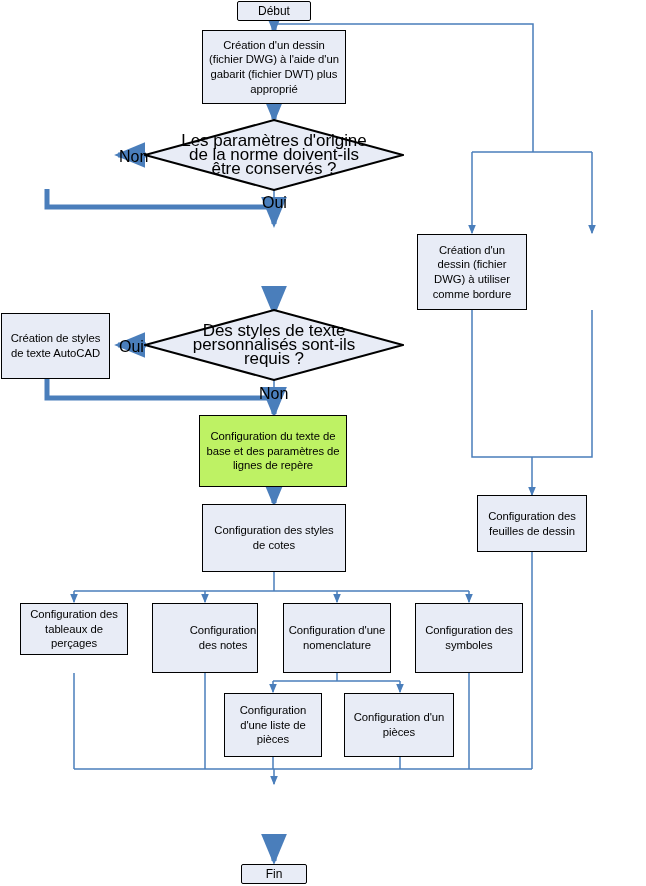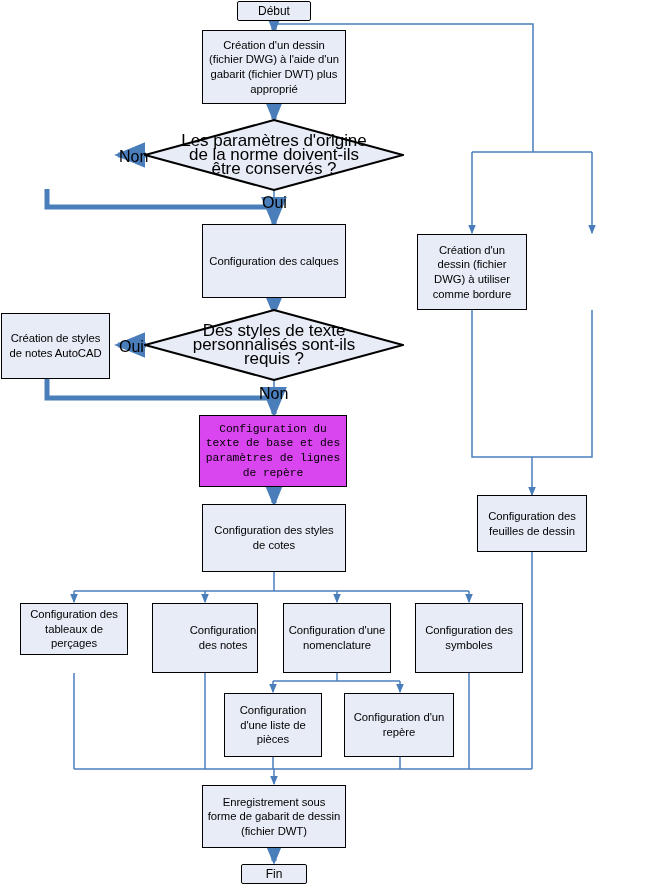--- a/index.html
+++ b/index.html
@@ -44,22 +44,21 @@
   .node.terminal {
     border-radius: 2px;
     font-size: 12px;
   }
   .node.decision {
     background: transparent;
     border: none;
     padding: 0;
   }
   .node.highlight {
-    background: #d946ef;
-    font-family: Liberation Mono, monospace;
+    background: #bef264;
   }
   .diamond-shape {
     position: absolute;
     left: 0;
     top: 0;
     width: 100%;
     height: 100%;
     z-index: -1;
   }
   .decision .dtext {
@@ -160,26 +159,23 @@
   </div>
 
 
   <div class="node decision" style="left:144px;top:119px;width:260px;height:72px;">
     <svg class="diamond-shape" viewBox="0 0 260 72" preserveAspectRatio="none">
       <polygon points="130,1 259,36 130,71 1,36" fill="#e8ecf6" stroke="#000000" stroke-width="2"></polygon>
     </svg>
     <span class="dtext">Les paramètres d'origine de la norme doivent-ils être conservés ?</span>
   </div>
 
-  <div class="node" style="left:202px;top:224px;width:144px;height:74px;">
-    <span>Configuration des calques</span>
-  </div>
 
   <div class="node" style="left:1px;top:313px;width:109px;height:66px;">
-    <span>Création de styles de notes AutoCAD</span>
+    <span>Création de styles de texte AutoCAD</span>
   </div>
 
   <div class="node decision" style="left:144px;top:309px;width:260px;height:72px;justify-content:center;">
     <svg class="diamond-shape" viewBox="0 0 260 72" preserveAspectRatio="none">
       <polygon points="130,1 259,36 130,71 1,36" fill="#e8ecf6" stroke="#000000" stroke-width="2"></polygon>
     </svg>
     <span class="dtext">Des styles de texte personnalisés sont-ils requis ?</span>
   </div>
 
   <div class="node highlight" style="left:199px;top:415px;width:148px;height:72px;">
@@ -213,26 +209,23 @@
 
   <div class="node" style="left:415px;top:603px;width:108px;height:70px;">
     <span>Configuration des symboles</span>
   </div>
 
   <div class="node" style="left:224px;top:693px;width:98px;height:64px;">
     <span>Configuration d'une liste de pièces</span>
   </div>
 
   <div class="node" style="left:344px;top:693px;width:110px;height:64px;">
-    <span>Configuration d'un repère</span>
-  </div>
-
-  <div class="node" style="left:202px;top:785px;width:144px;height:63px;">
-    <span>Enregistrement sous forme de gabarit de dessin (fichier DWT)</span>
-  </div>
+    <span>Configuration d'un pièces</span>
+  </div>
+
 
   <div class="node terminal" style="left:241px;top:864px;width:66px;height:20px;">
     <span>Fin</span>
   </div>
 
   <div class="edge-label" style="left:119px;top:148px;">Non</div>
   <div class="edge-label" style="left:262px;top:194px;">Oui</div>
   <div class="edge-label" style="left:119px;top:338px;">Oui</div>
   <div class="edge-label" style="left:259px;top:385px;">Non</div>
 

